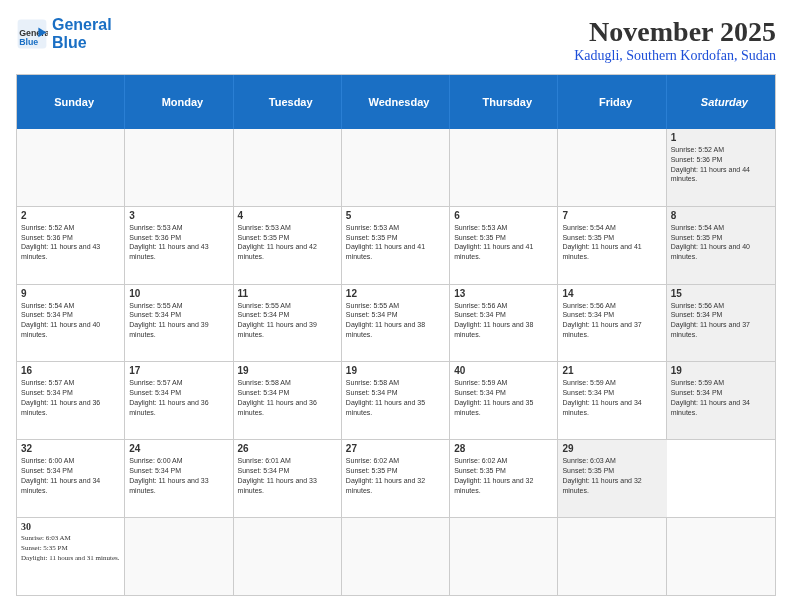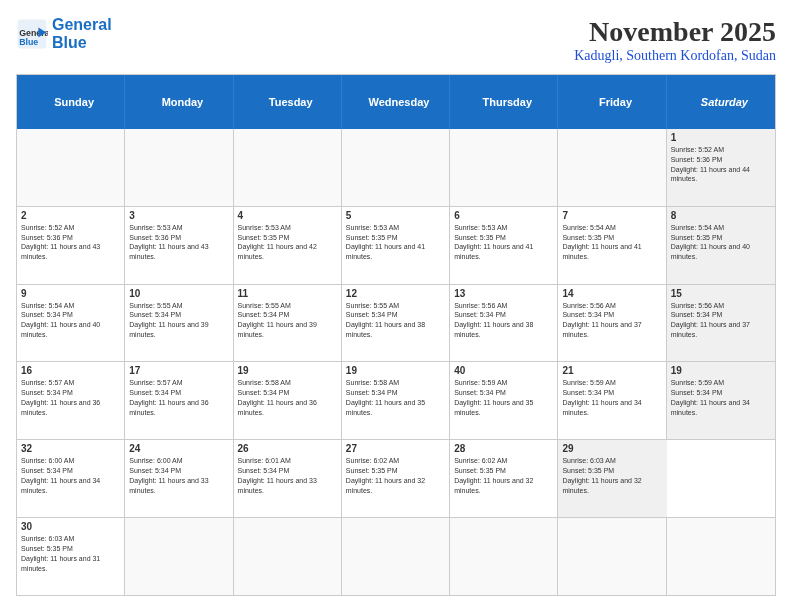--- a/index.html
+++ b/index.html
@@ -79,21 +79,21 @@
       display: flex;
       flex-direction: column;
       flex: 1;
     }
     .cal-row {
       display: grid;
       grid-template-columns: repeat(7, 1fr);
       flex: 1;
       border-bottom: 1px solid #ccc;
     }
-    .cal-row:last-child { border-bottom: none; }
+    .cal-row:last-child { border-bottom: none; font-family: Liberation Serif, serif; }
     .cal-cell {
       border-right: 1px solid #ccc;
       padding: 3px 4px;
       font-size: 7.5px;
       color: #333;
       background: #fff;
       vertical-align: top;
       min-height: 60px;
     }
     .cal-cell:last-child { border-right: none; }

